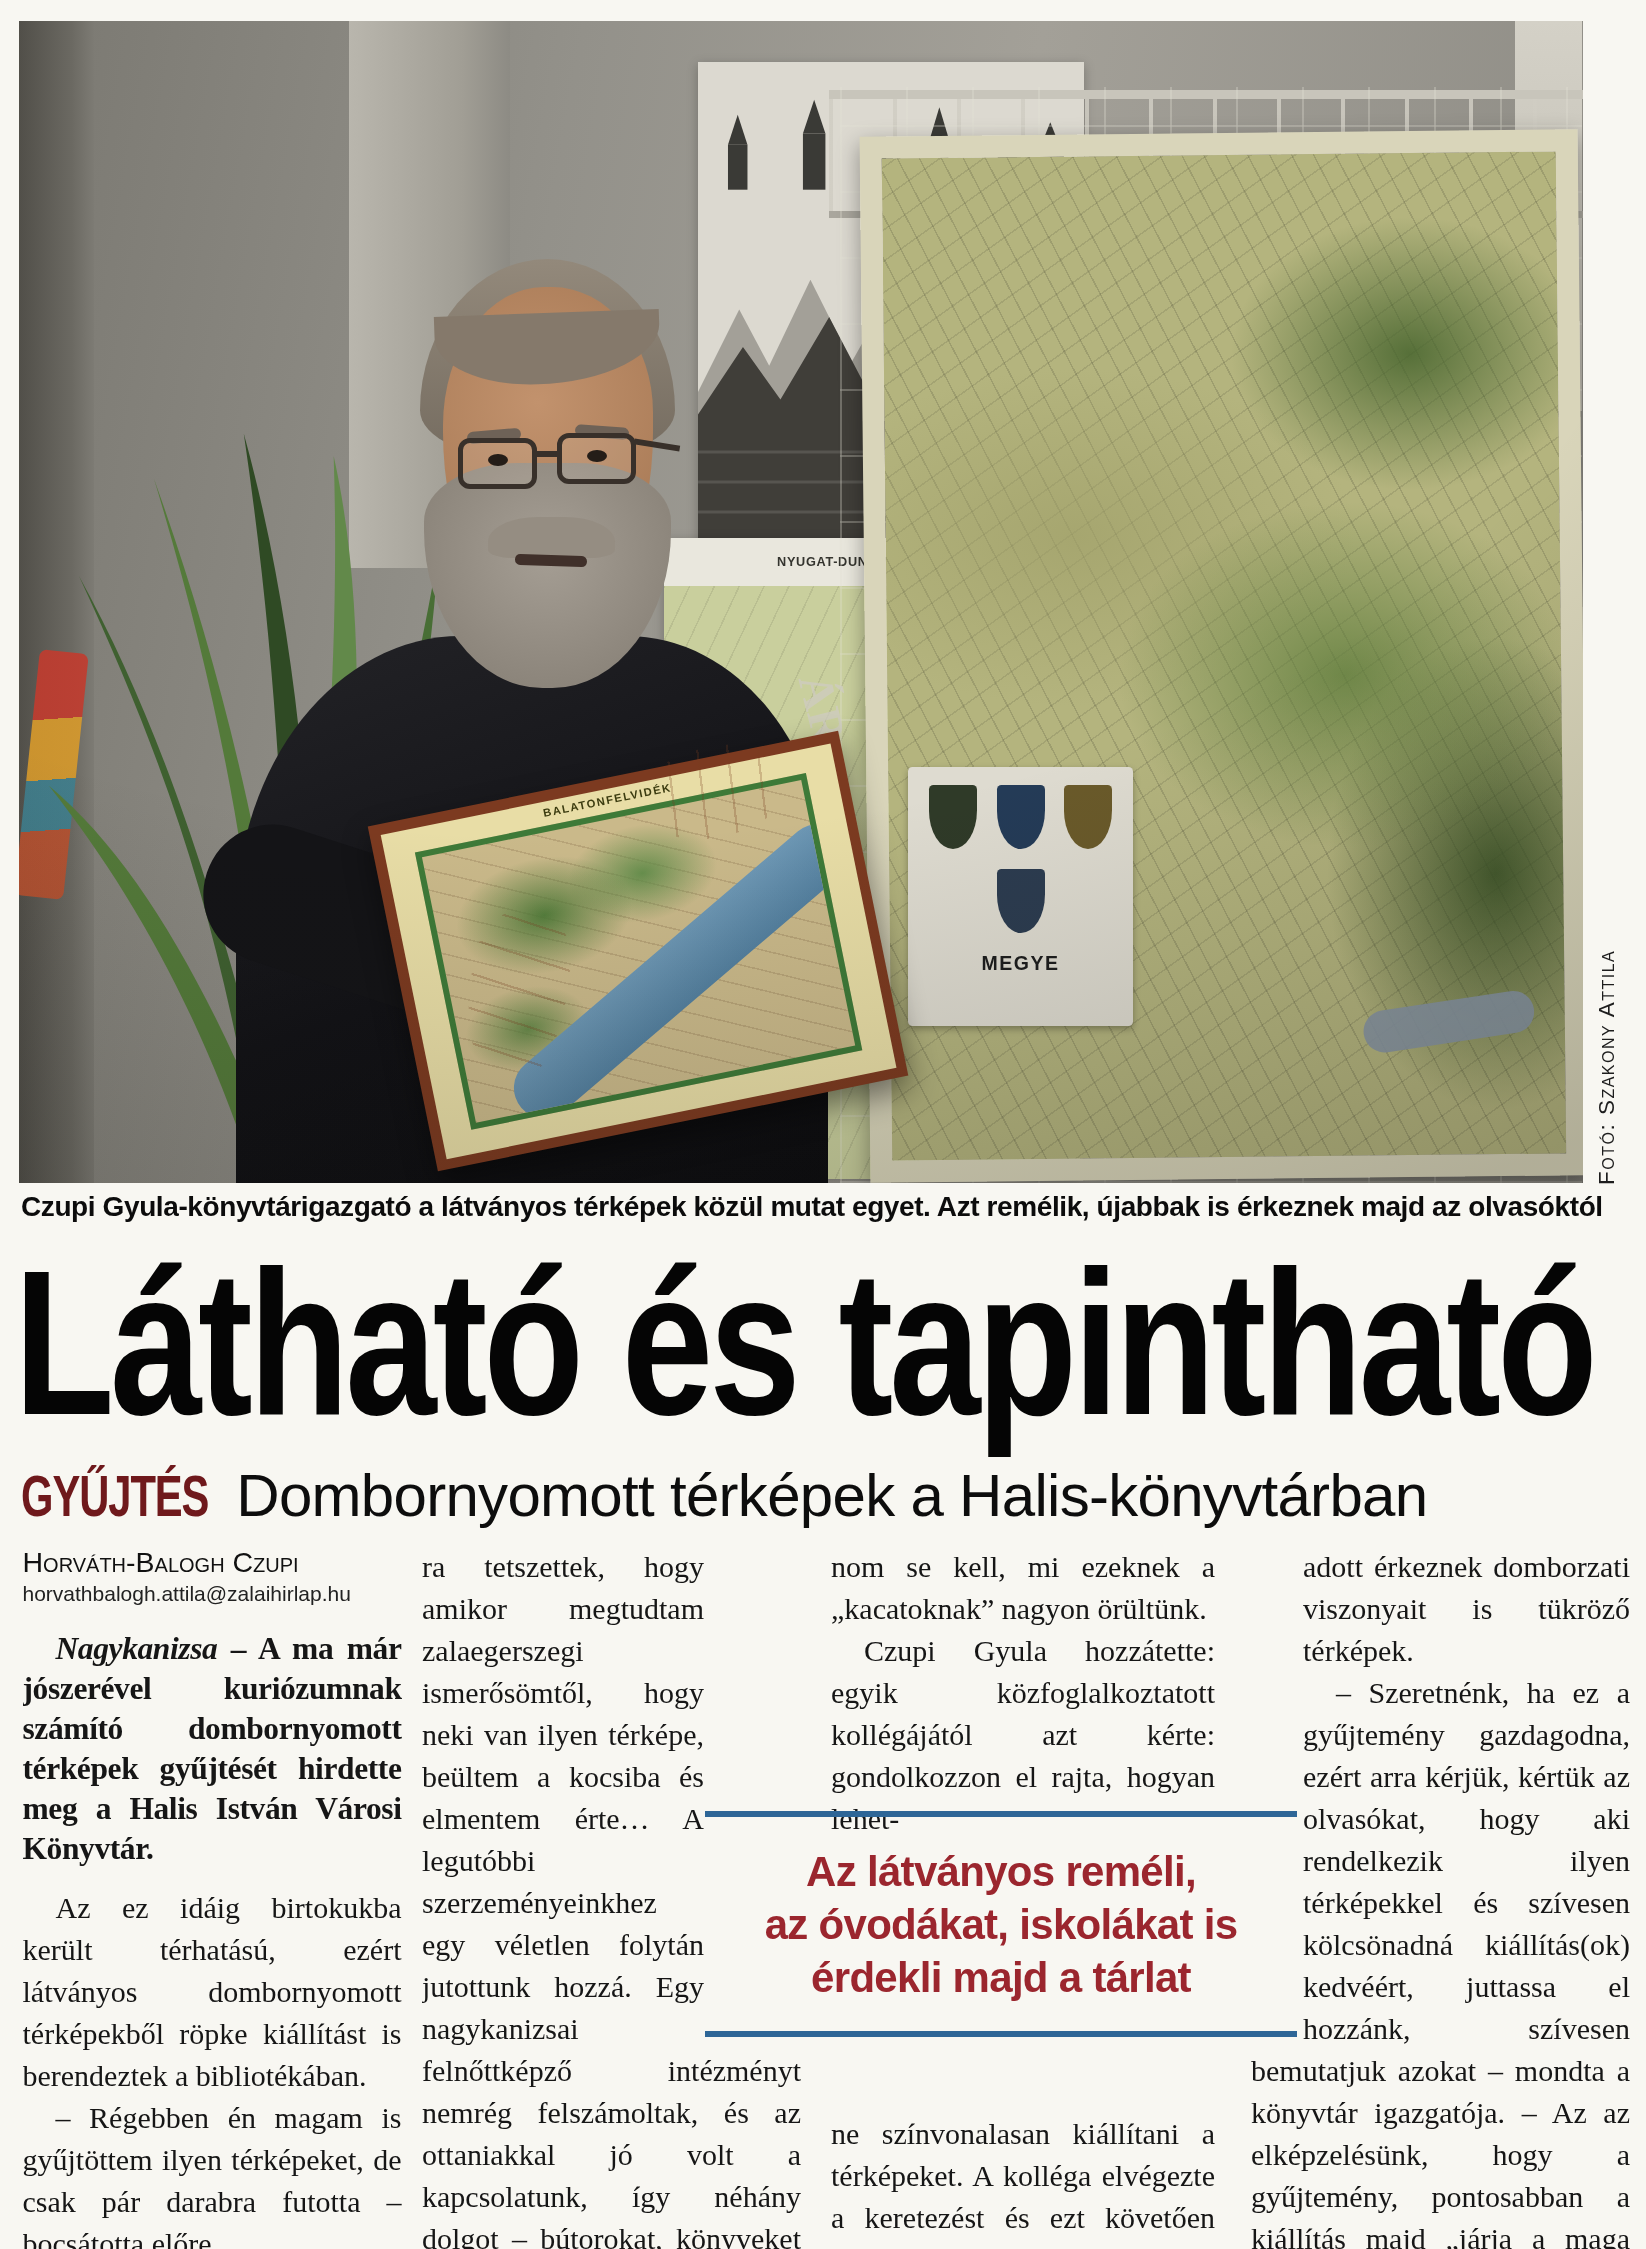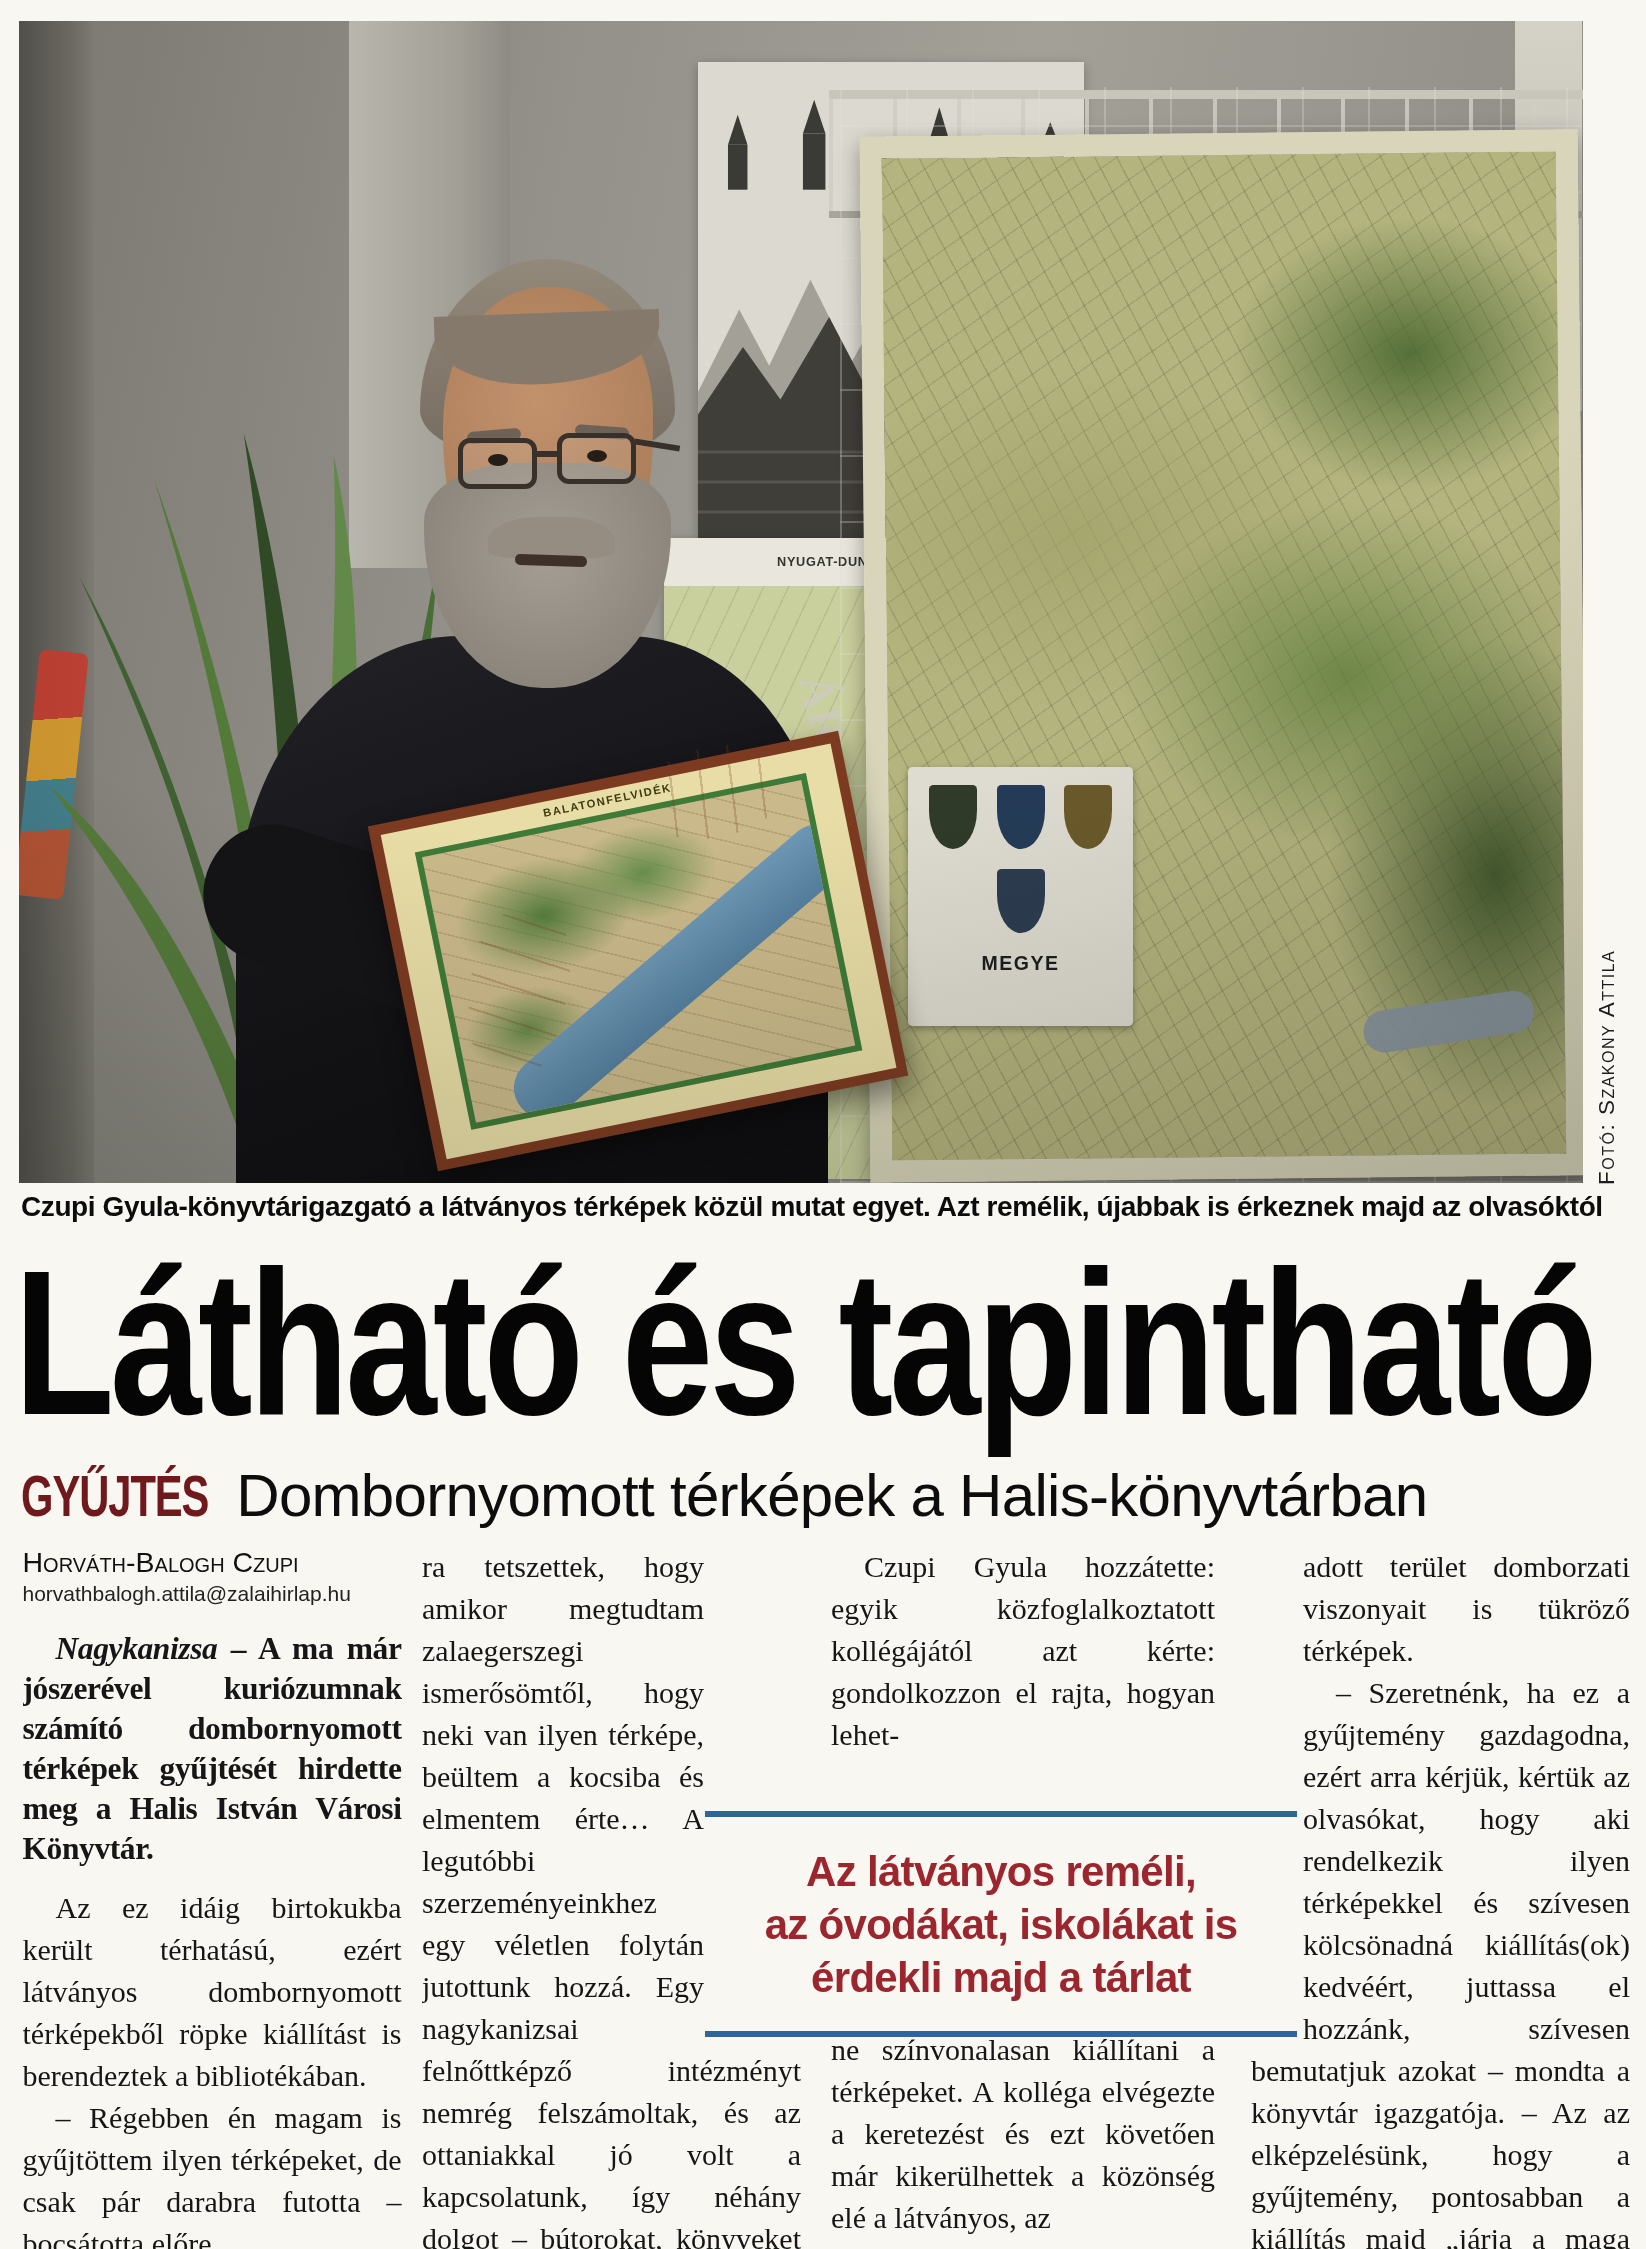--- a/index.html
+++ b/index.html
@@ -304,28 +304,29 @@
       <p class="body-p indent">Az ez idáig birtokukba került térhatású, ezért látványos dombornyomott térképekből röpke kiállítást is berendeztek a bibliotékában.</p>
       <p class="body-p indent"><span>– Régebben én magam is gyűjtöttem ilyen térképeket, de csak pár darabra futotta – bocsátotta előre </span></p>
     </div>
 
     <div class="col col2">
       <div class="sp-r"></div>
       <p class="body-p">ra tetszettek, hogy amikor megtudtam zalaegerszegi ismerősömtől, hogy neki van ilyen térképe, beültem a kocsiba és elmentem érte… A legutóbbi szerzeményeinkhez egy véletlen folytán jutottunk hozzá. Egy nagykanizsai felnőttképző intézményt nemrég felszámoltak, és az ottaniakkal jó volt a kapcsolatunk, így néhány dolgot – bútorokat, könyveket – megvásárolhattunk tőlük. S mellesleg a kezünkbe nyomtak egy csomó dombornyomott térképet is, hogy tessék, ezeket a kacatokat pedig ingyen megkapjátok… Monda-</p>
     </div>
 
     <div class="col col3">
+      <p class="body-p">nom se kell, mi ezeknek a „kacatoknak” nagyon örültünk.</p>
       <p class="body-p indent">Czupi Gyula hozzátette: egyik közfoglalkoztatott kollégájától azt kérte: gondolkozzon el rajta, hogyan lehet-</p>
       <div class="gap3"></div>
       <p class="body-p">ne színvonalasan kiállítani a térképeket. A kolléga elvégezte a keretezést és ezt követően már kikerülhettek a közönség elé a látványos, az</p>
     </div>
 
     <div class="col col4">
       <div class="sp-l"></div>
-      <p class="body-p">adott terület domborzati viszonyait is tükröző térképek.</p>
+      <p class="body-p">adott érkeznek domborzati viszonyait is tükröző térképek.</p>
       <p class="body-p indent">– Szeretnénk, ha ez a gyűjtemény gazdagodna, ezért arra kérjük, kértük az olvasókat, hogy aki rendelkezik ilyen térképekkel és szívesen kölcsönadná kiállítás(ok) kedvéért, juttassa el hozzánk, szívesen bemutatjuk azokat – mondta a könyvtár igazgatója. – Az az elképzelésünk, hogy a gyűjtemény, pontosabban a kiállítás majd „járja a maga útját”, a fiókkönyvtárainkba biztosan elvisszük, de reméljük, esetleg az iskolák, óvodák is mutatnak majd érdeklődést iránta.</p>
     </div>
 
     <div class="abs pullquote">
       <div>Az látványos reméli,</div>
       <div>az óvodákat, iskolákat is</div>
       <div>érdekli majd a tárlat</div>
     </div>
 
   </div>

